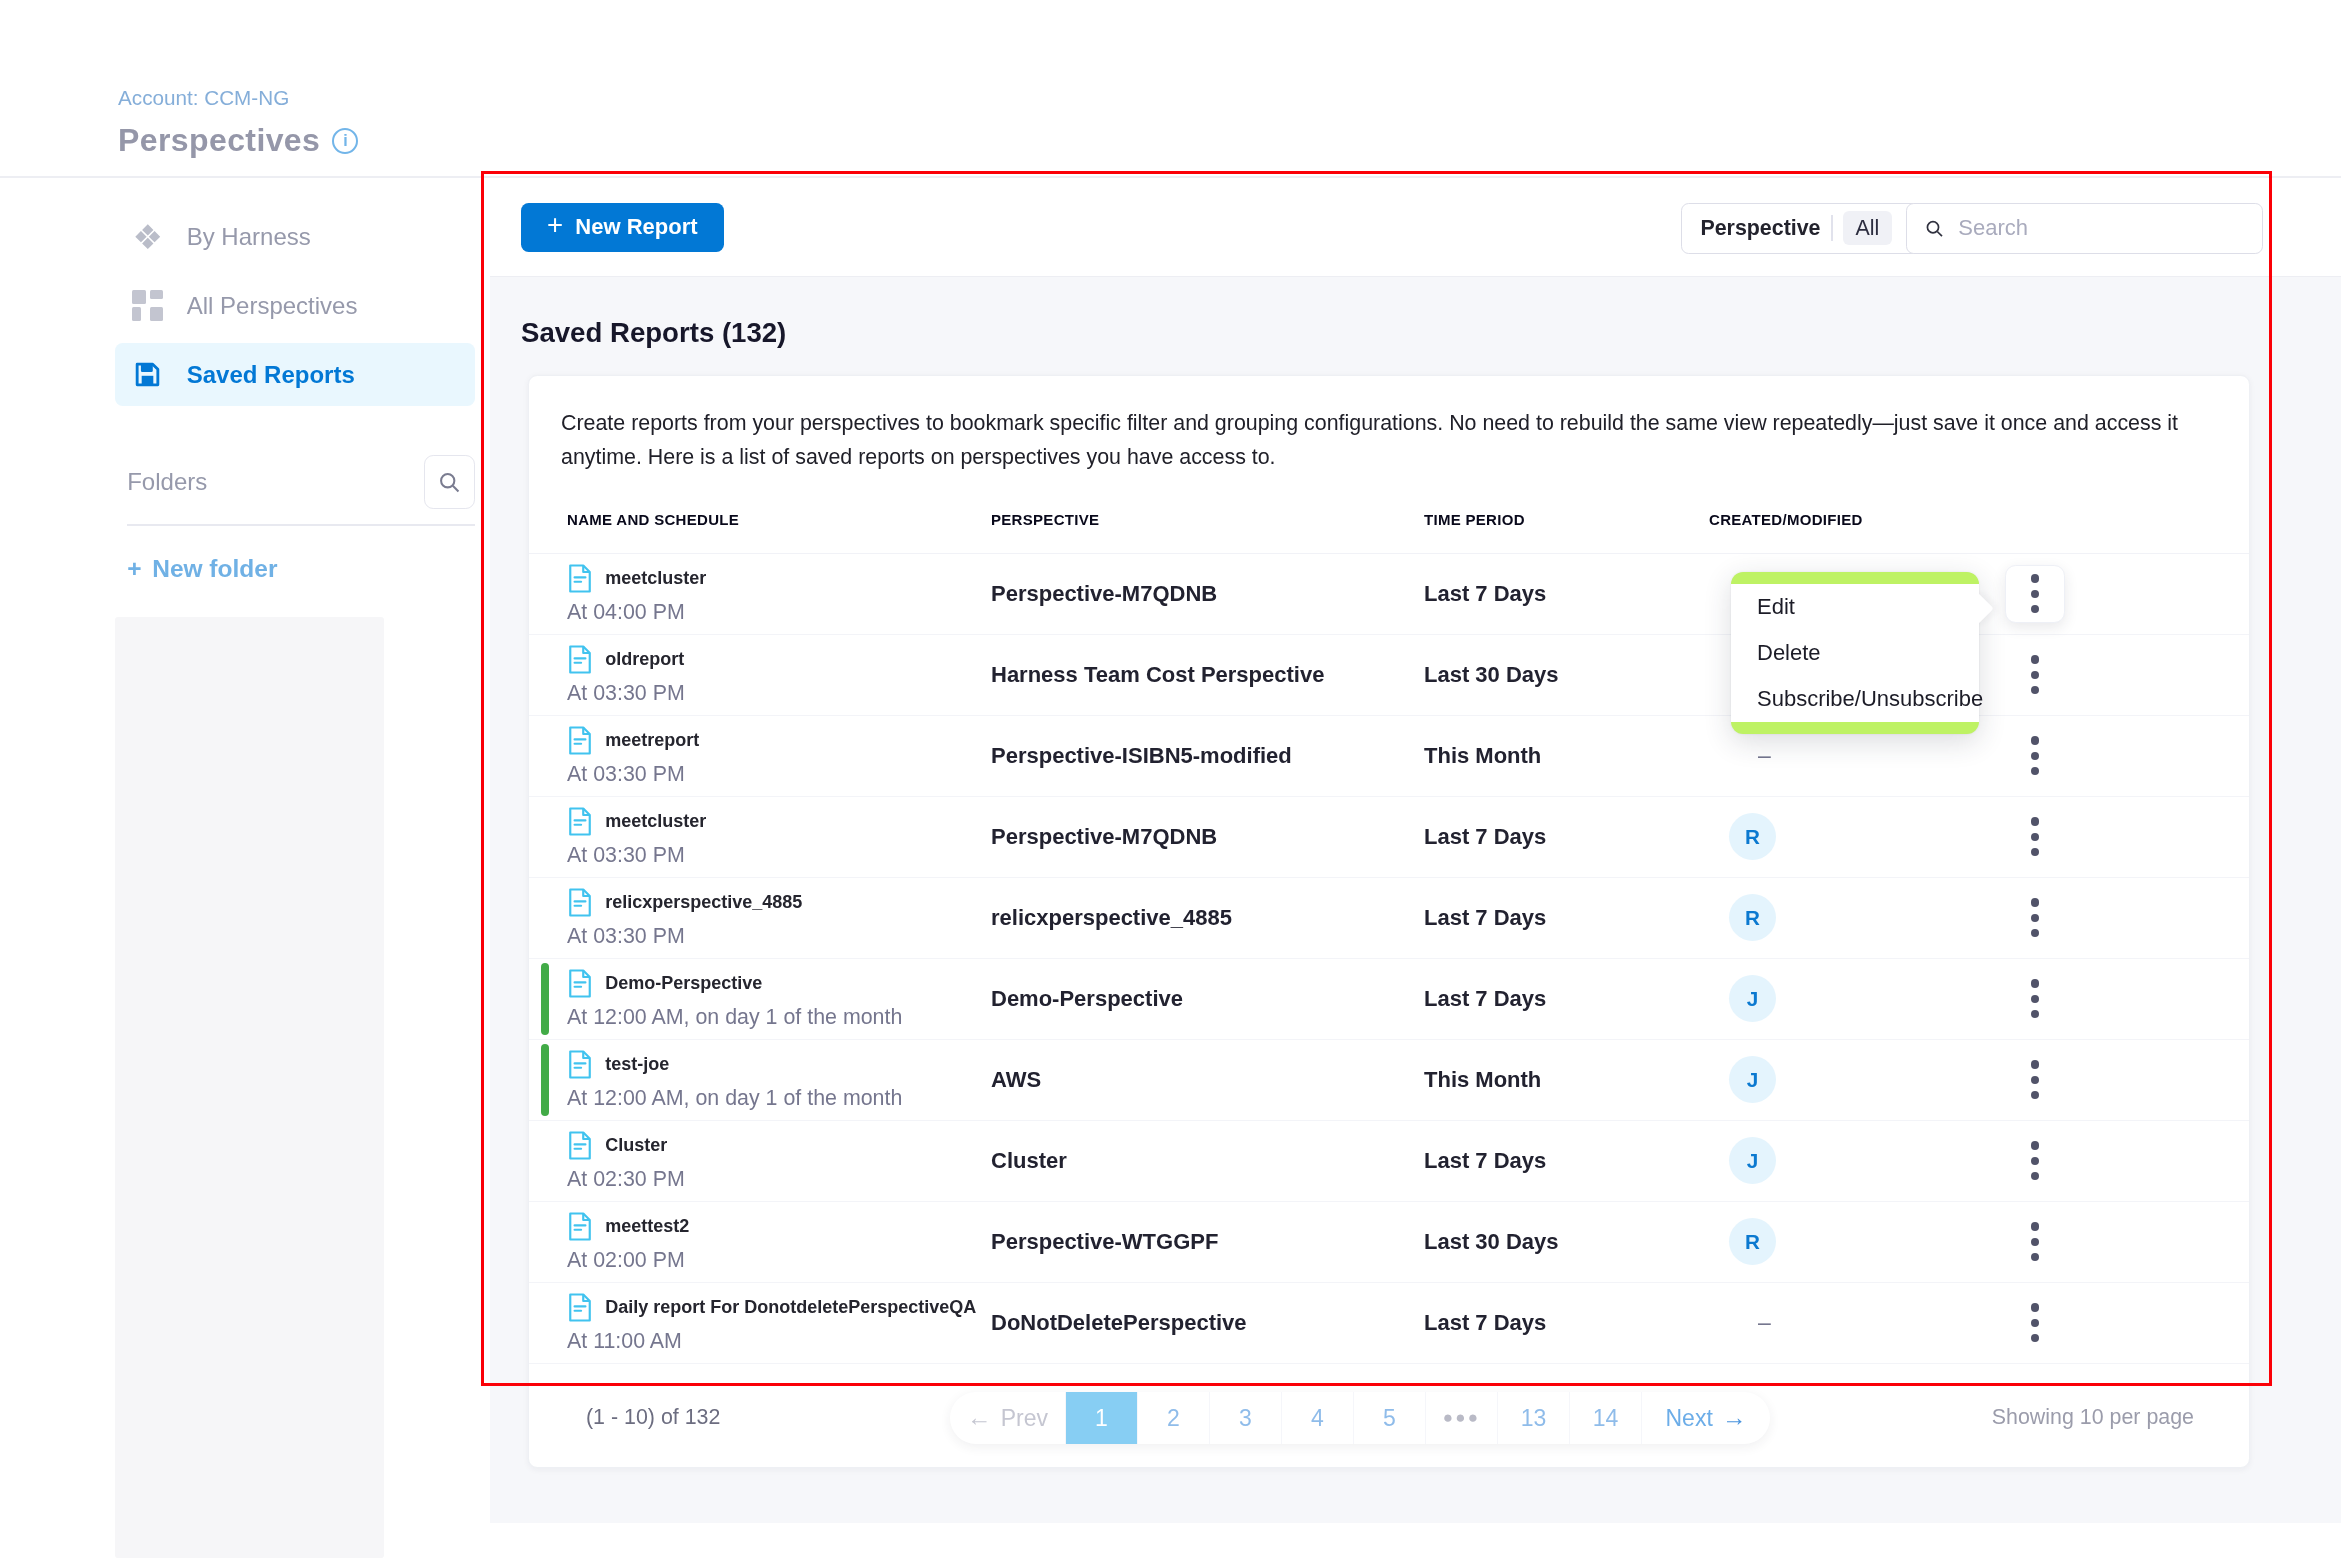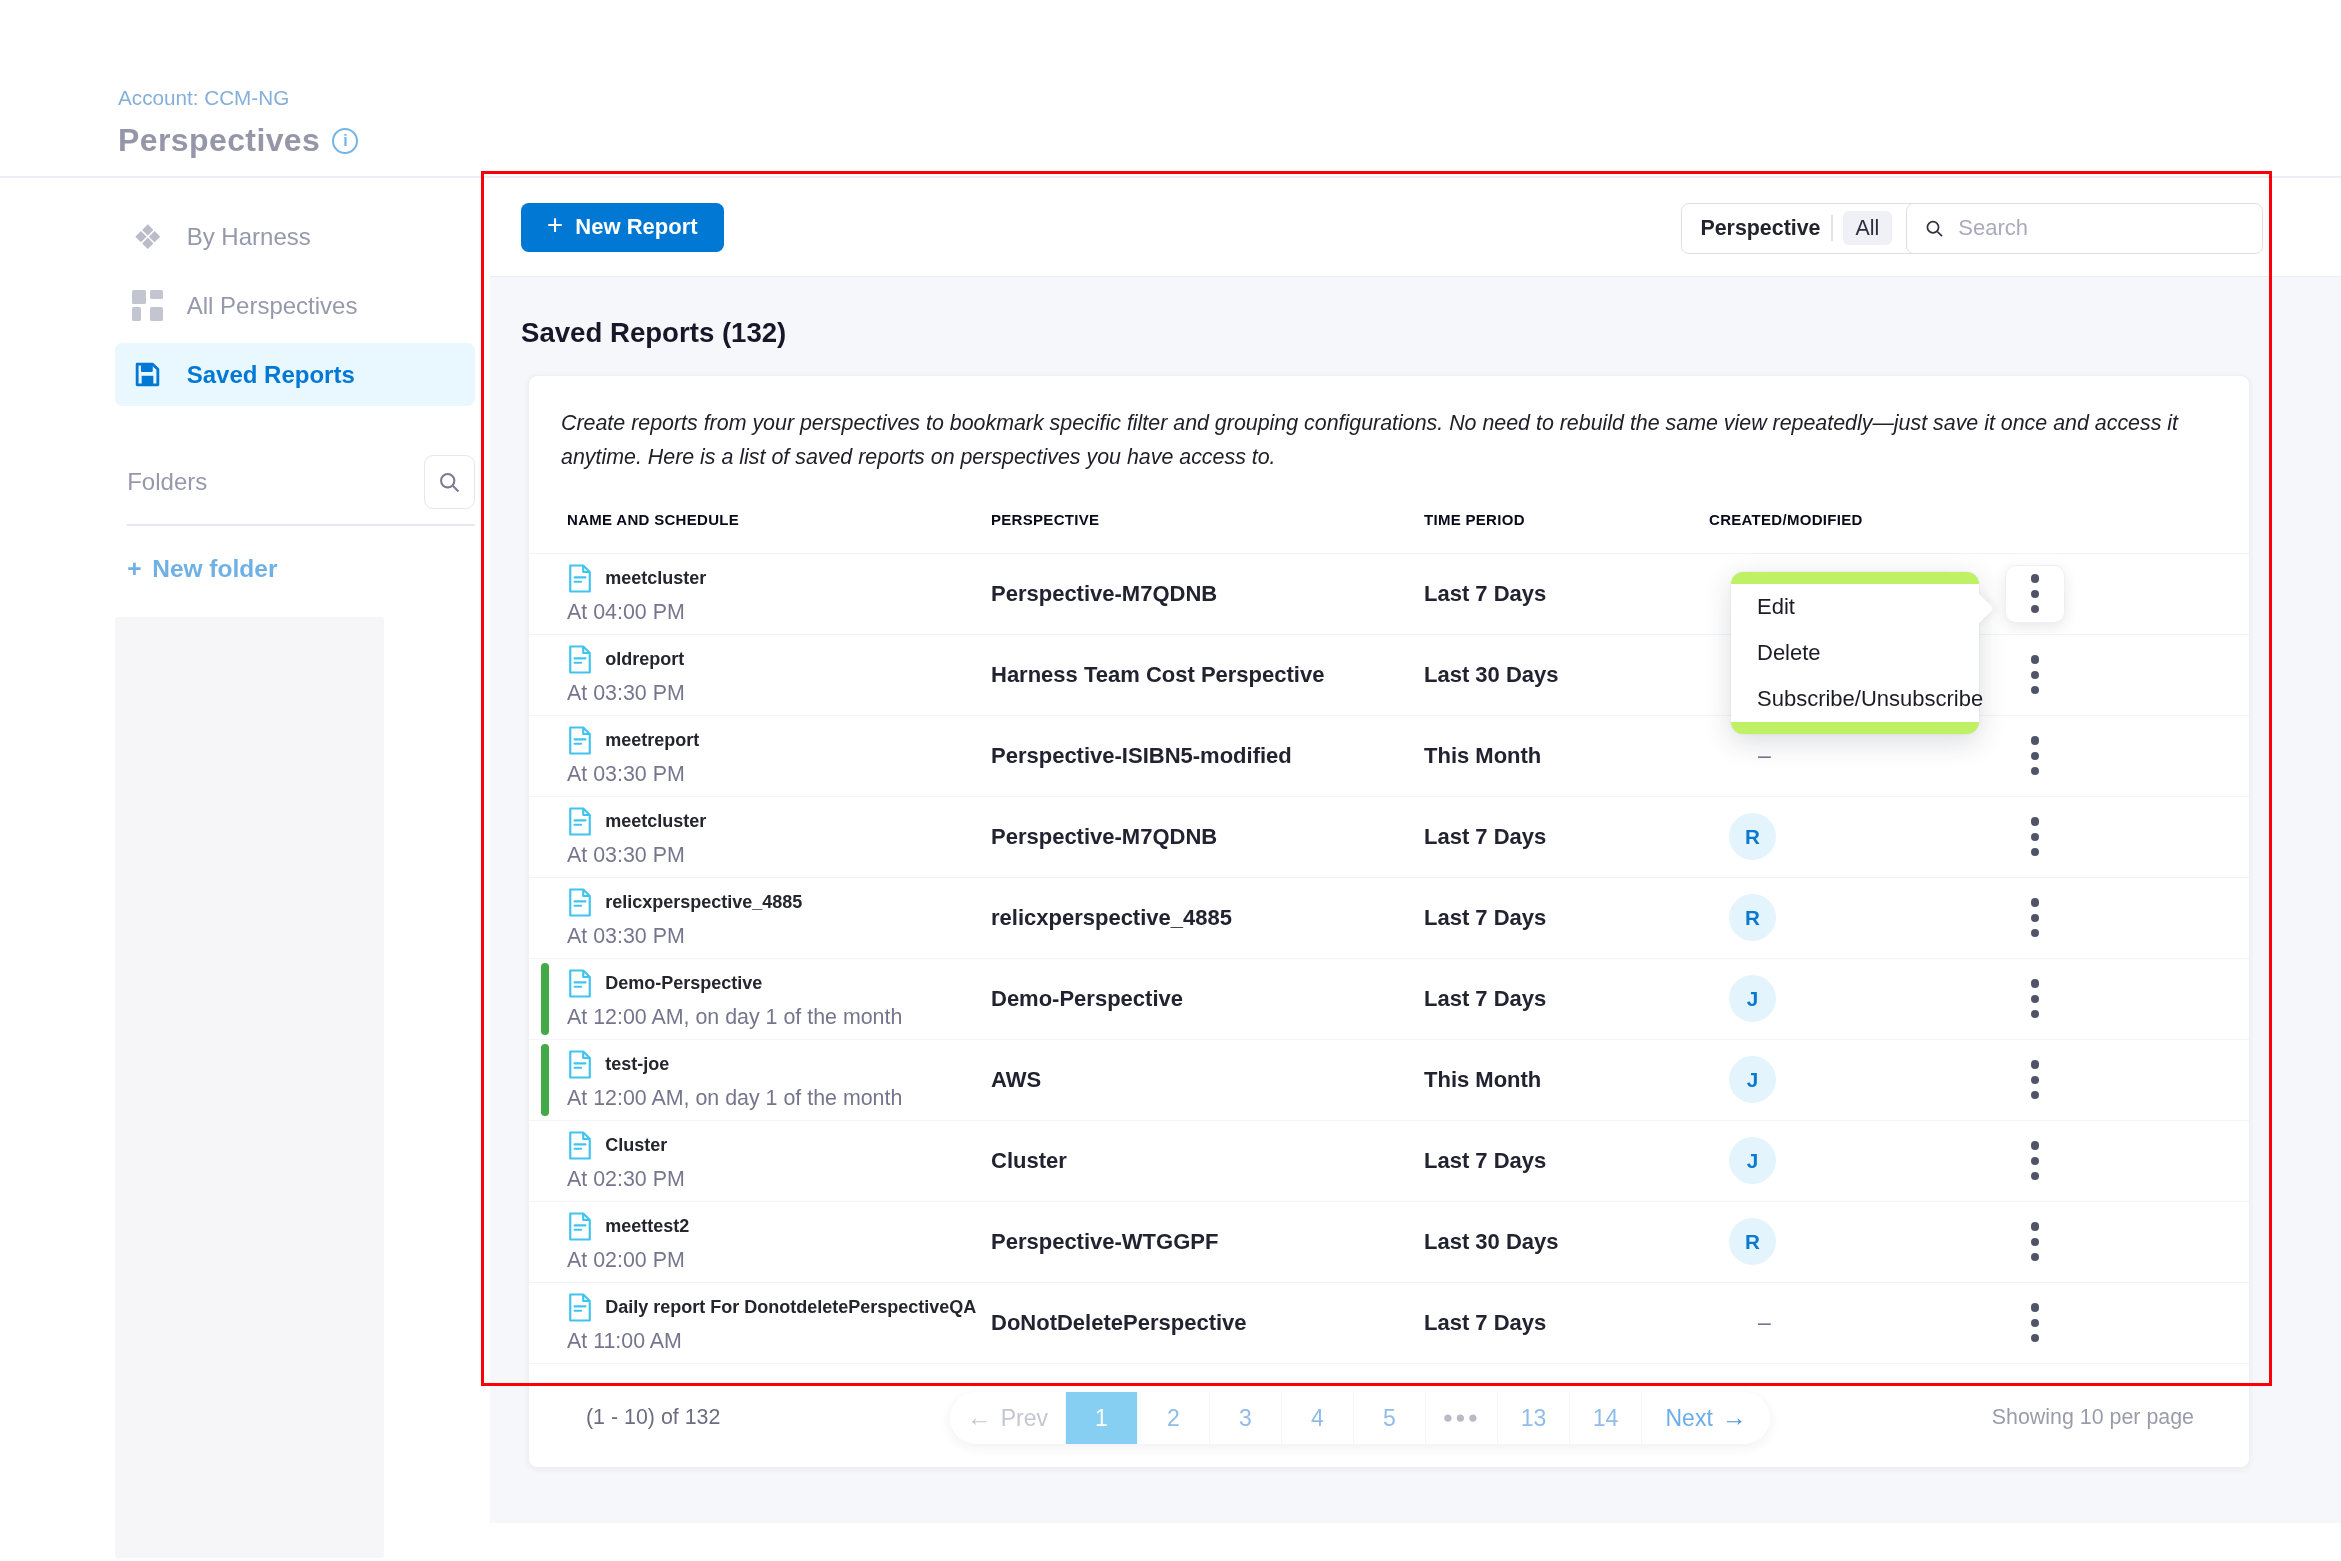--- a/index.html
+++ b/index.html
@@ -41,21 +41,21 @@
   .search-box { position:absolute; left:1416px; top:24.5px; width:357px; height:51px; border:1.5px solid #dddee8; border-radius:7.7px; background:#fff; display:flex; align-items:center; padding:0 17px; gap:13.8px; }
   .search-box input { border:none; outline:none; font-size:22px; color:#30313f; font-family:inherit; width:100%; background:transparent; }
   .search-box input::placeholder { color:#a9abbd; }
 
   
   .main-section { position:absolute; left:490px; top:277px; width:1852px; height:1246px; background:#f6f7fa; }
   .section-title { position:absolute; left:31px; top:40px; font-size:27.6px; font-weight:bold; color:#17172a; }
 
   
   .card { position:absolute; left:38px; top:98px; width:1722px; height:1093px; background:#fff; border:1.5px solid #eef0f4; border-radius:9.2px; box-shadow:0 1.5px 6.1px rgba(31,33,56,0.05); }
-  .card-desc { padding:31px 34px 0 32px; font-size:21.4px; color:#202029; line-height:1.58;font-style:italic; }
+  .card-desc { padding:31px 34px 0 32px; font-size:21.4px; color:#202029; line-height:1.58; }
 
   .thead { display:grid; grid-template-columns:424px 433px 285px 276px 1fr; align-items:center; padding-left:38px; height:67px; margin-top:12.2px; border-bottom:1.5px solid #f1f2f7; font-size:15px; font-weight:bold; color:#09091b; letter-spacing:0.3px; }
 
   .trow { position:relative; display:grid; grid-template-columns:424px 433px 285px 276px 1fr; align-items:center; padding-left:38px; height:81px; border-bottom:1.5px solid #f3f4f8; }
   .green-bar { position:absolute; left:11.5px; top:3.8px; bottom:3.8px; width:8.4px; border-radius:6.1px; background:#42ab47; }
   .name-cell { display:flex; flex-direction:column; gap:5.4px; }
   .name-line { display:flex; align-items:center; gap:12.2px; font-size:18px; font-weight:bold; color:#25252e; }
   .sched { font-size:21.4px; color:#75768e; }
   .cell-text { font-size:22px; font-weight:bold; color:#222230; }
   .avatar { width:47px; height:47px; margin-left:20px; border-radius:50%; background:#e4f4fd; color:#0b79d0; font-size:20.7px; font-weight:bold; display:flex; align-items:center; justify-content:center; }

